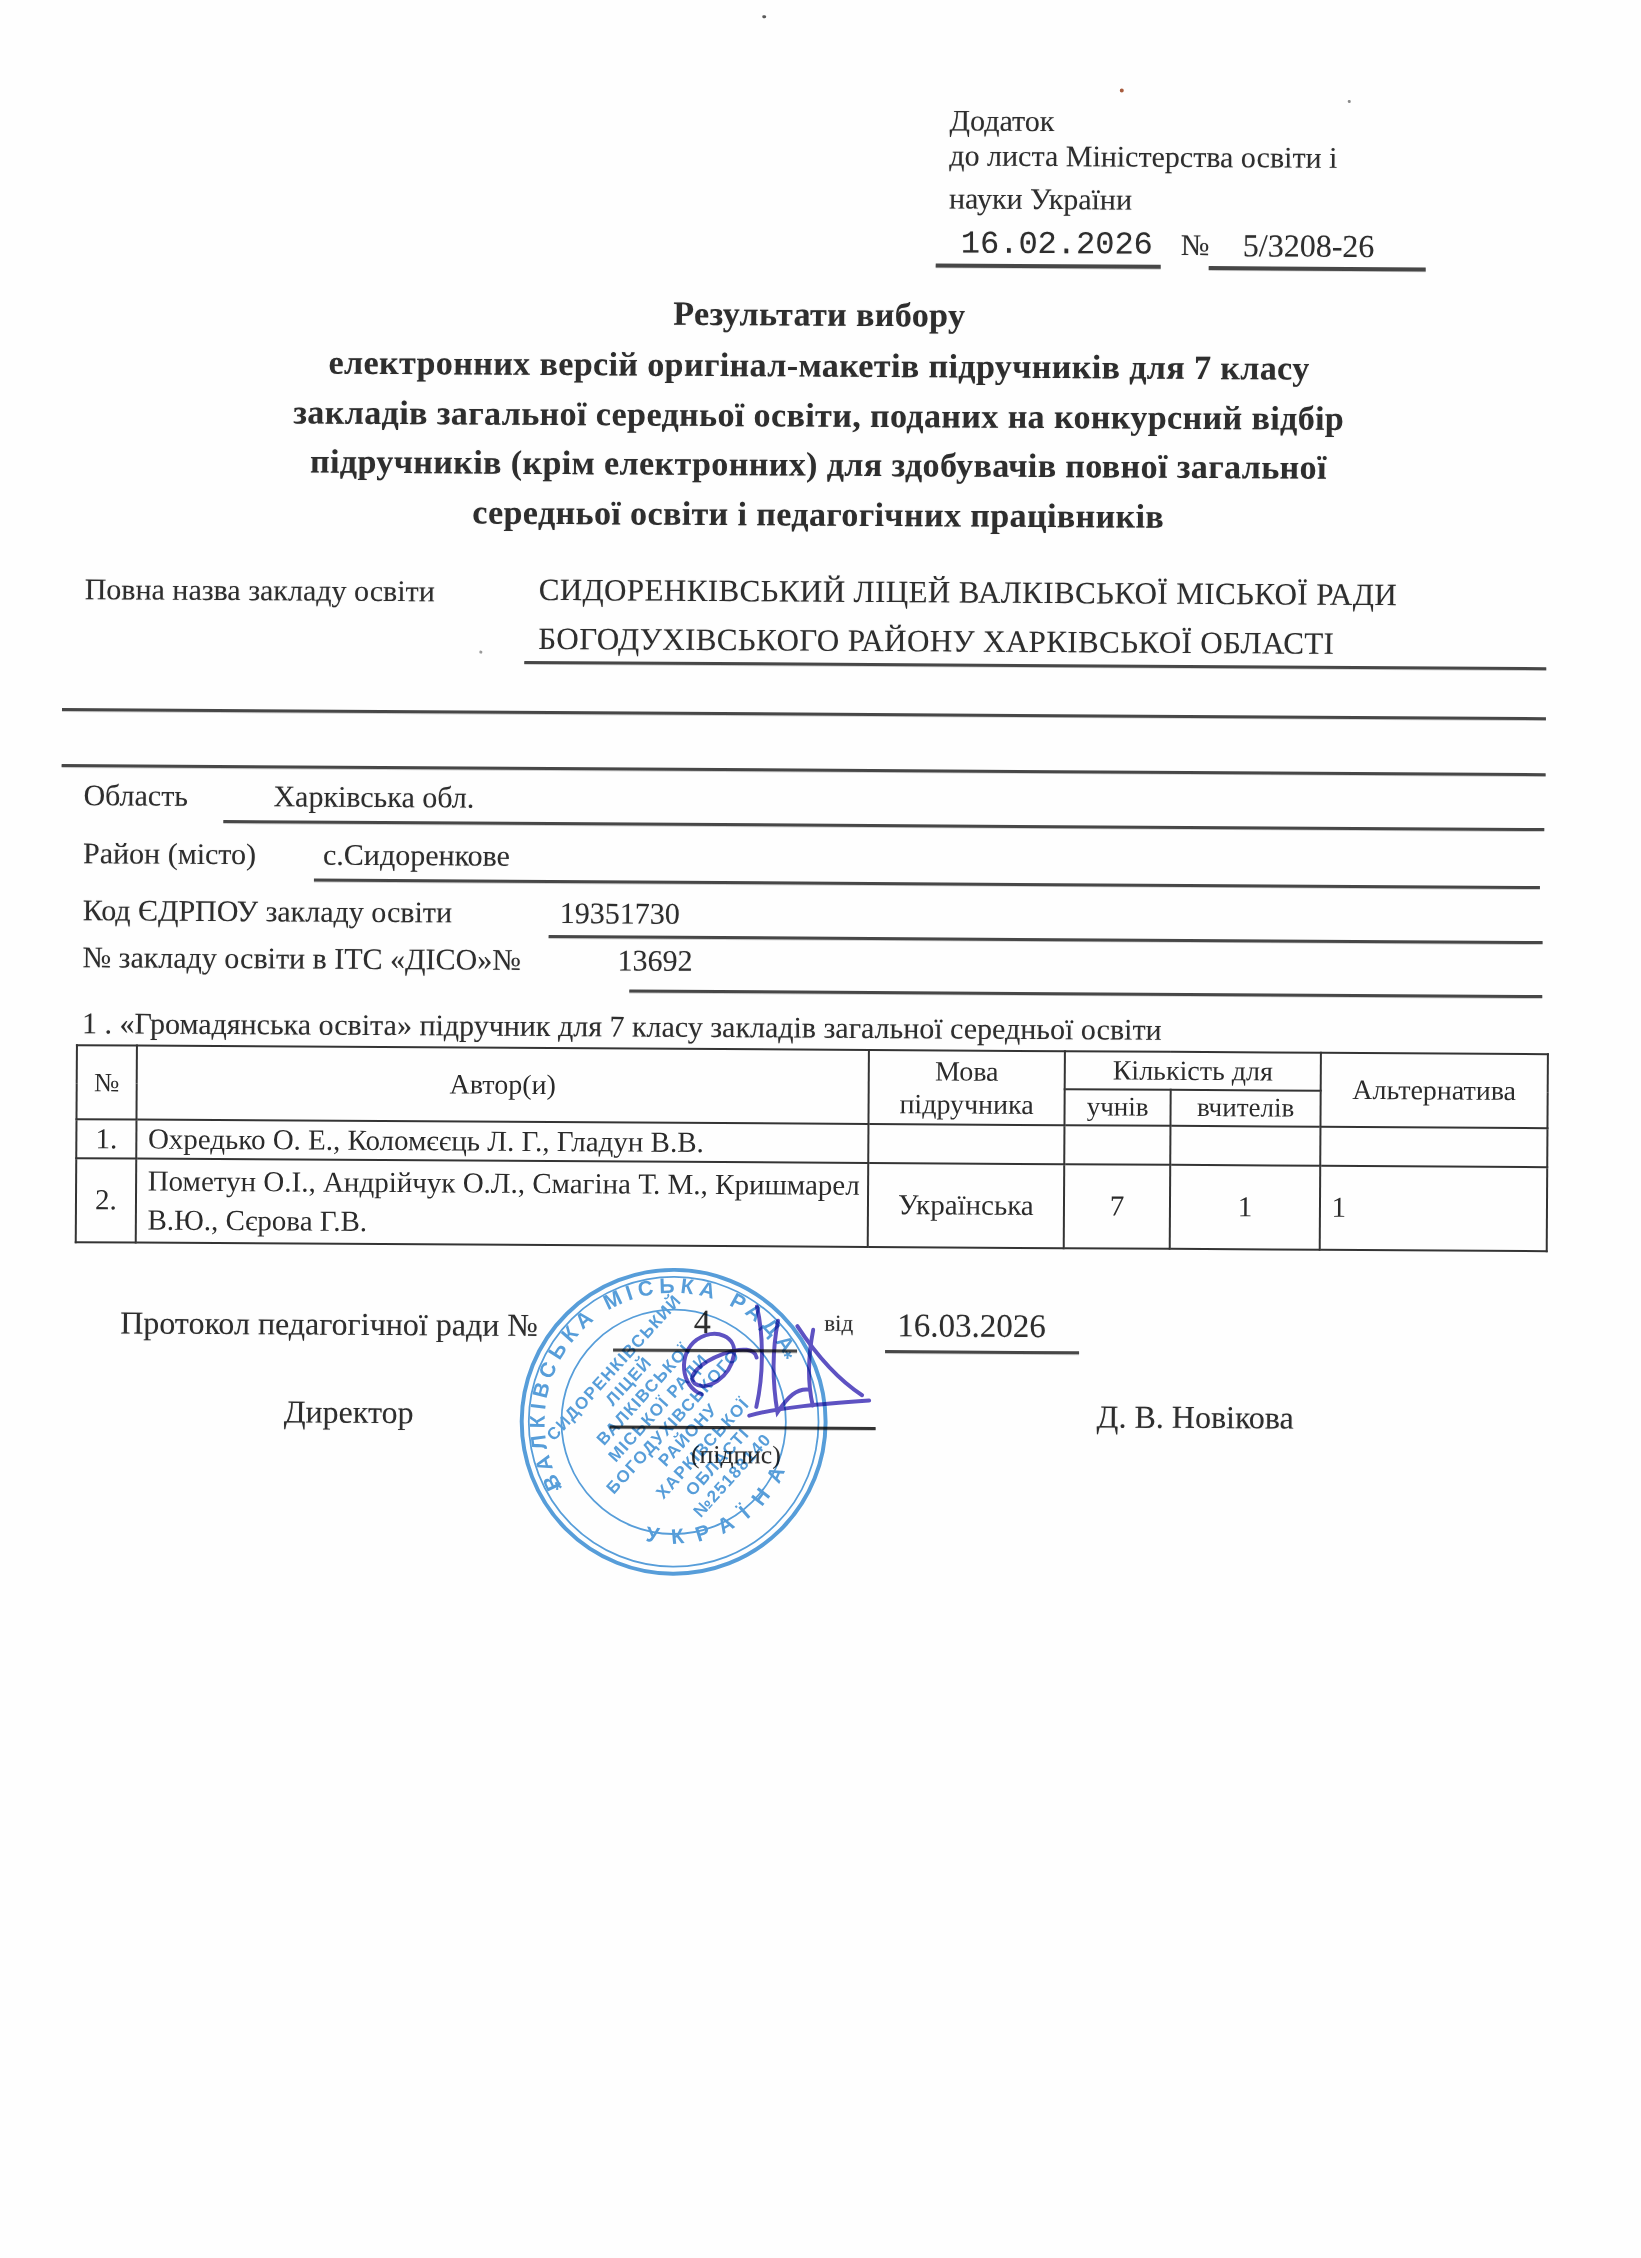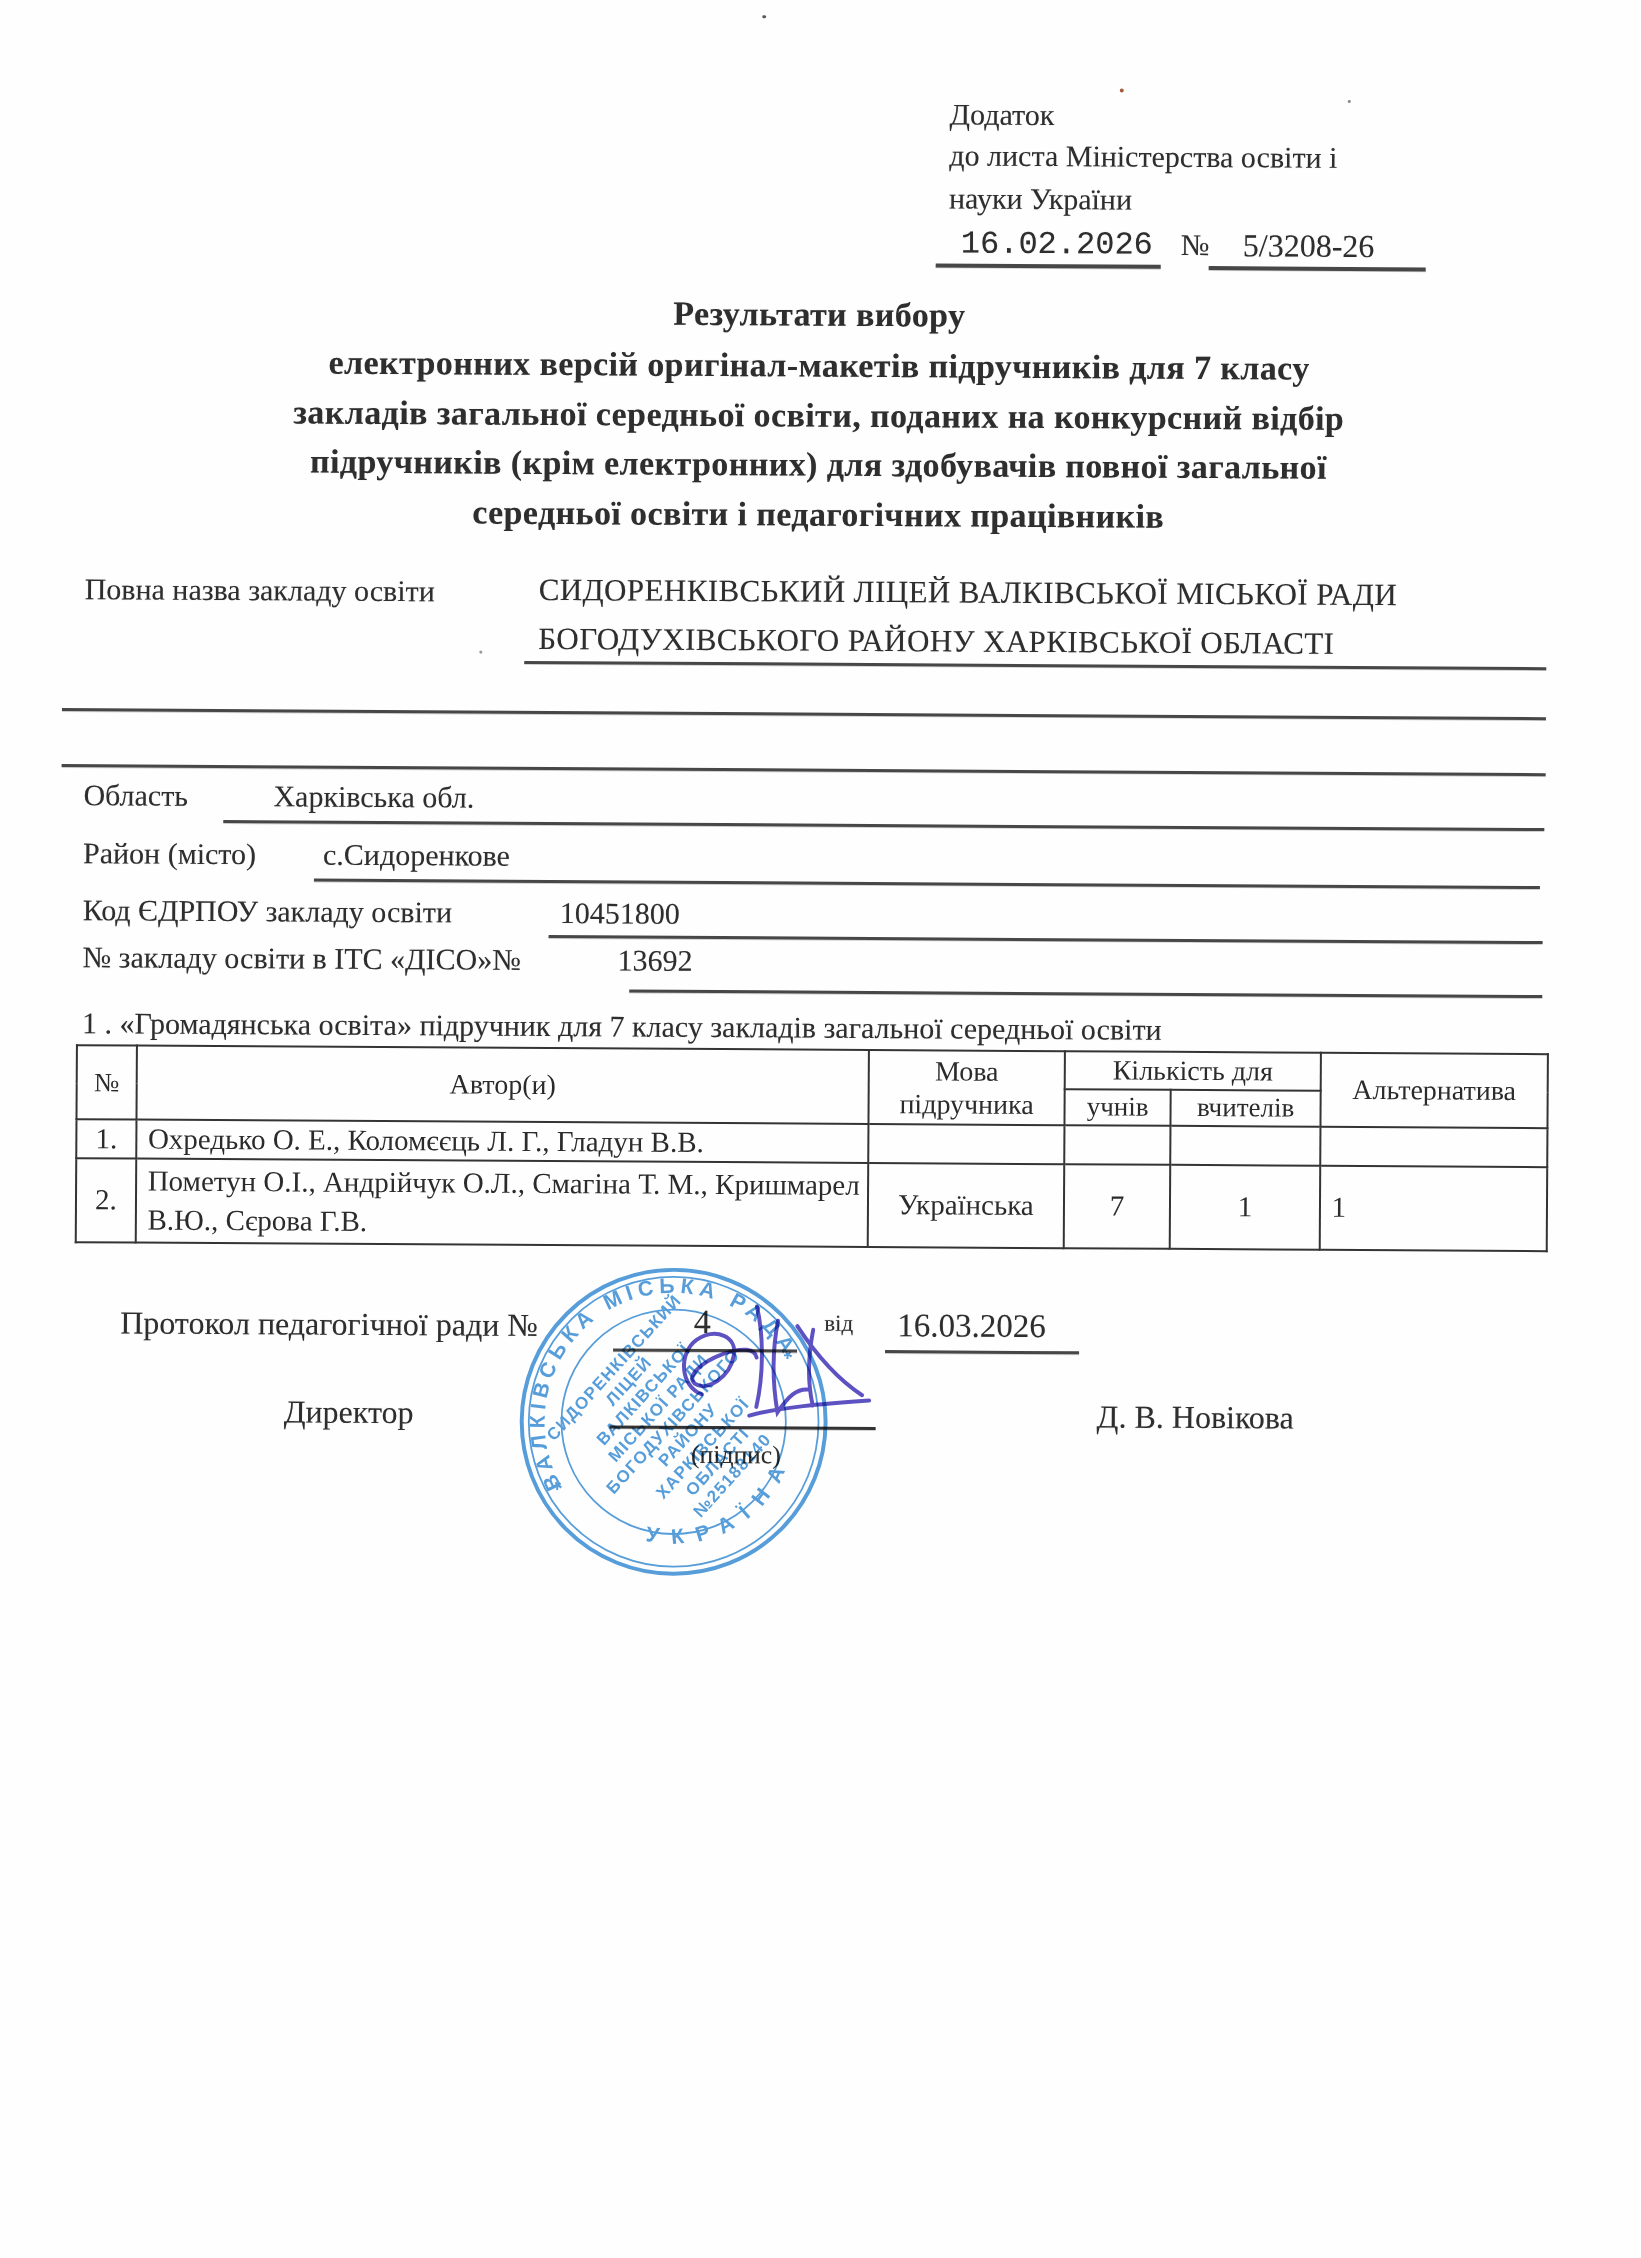--- a/index.html
+++ b/index.html
@@ -41,21 +41,21 @@
 </head>
 <body>
 
 <div class="sheet">
 
   <div class="speck" style="left:762px;top:10.6px;width:3.5px;height:3.5px;background:#5a5a5a;"></div>
   <div class="speck" style="left:1120px;top:82px;width:4.4px;height:4.4px;background:#a85c3e;"></div>
   <div class="speck" style="left:1348px;top:92px;width:2.6px;height:2.6px;background:#8a8a8a;"></div>
   <div class="speck" style="left:483px;top:648px;width:2.6px;height:2.6px;background:#9a9a9a;"></div>
 
-  <div class="abs ink body-text" style="left:950px;top:92px;">Додаток</div>
+  <div class="abs ink body-text" style="left:950px;top:98px;">Додаток</div>
   <div class="abs ink body-text" style="left:950px;top:133px;">до листа Міністерства освіти і</div>
   <div class="abs ink body-text" style="left:950px;top:176px;">науки України</div>
   <div class="abs ink" style="left:962px;top:220px;font-size:32px;font-family:Liberation Mono, monospace;">16.02.2026</div>
   <div class="abs ink" style="left:1182px;top:221px;font-size:30px;">№</div>
   <div class="abs ink" style="left:1244px;top:220px;font-size:32px;">5/3208-26</div>
   <div class="rule thick" style="left:937px;top:258px;width:225px;"></div>
   <div class="rule thick" style="left:1210px;top:259px;width:217px;"></div>
 
   <div class="title-line ink" style="top:291px;">Результати вибору</div>
   <div class="title-line ink" style="top:342px;">електронних версій оригінал-макетів підручників для 7 класу</div>
@@ -73,21 +73,21 @@
 
   <div class="abs ink body-text" style="left:88px;top:778px;text-align:center;">Область</div>
   <div class="abs ink body-text" style="left:278px;top:778px;">Харківська обл.</div>
   <div class="rule" style="left:228px;top:819px;width:1321px;"></div>
 
   <div class="abs ink body-text" style="left:88px;top:836px;">Район (місто)</div>
   <div class="abs ink body-text" style="left:328px;top:836px;">с.Сидоренкове</div>
   <div class="rule" style="left:319px;top:877px;width:1226px;"></div>
 
   <div class="abs ink body-text" style="left:88px;top:893px;">Код ЄДРПОУ закладу освіти</div>
-  <div class="abs ink body-text" style="left:565px;top:893px;">10451800</div>
+  <div class="abs ink body-text" style="left:565px;top:893px;">19351730</div>
   <div class="rule" style="left:554px;top:932px;width:994px;"></div>
 
   <div class="abs ink body-text" style="left:88px;top:940px;">№ закладу освіти в ІТС «ДІСО»№</div>
   <div class="abs ink body-text" style="left:623px;top:940px;">13692</div>
   <div class="rule" style="left:635px;top:986px;width:913px;"></div>
 
   <div class="abs ink body-text" style="left:88px;top:1006px;">1 . «Громадянська освіта» підручник для 7 класу закладів загальної середньої освіти</div>
 
   <div class="tbl-wrap">
     <table>

